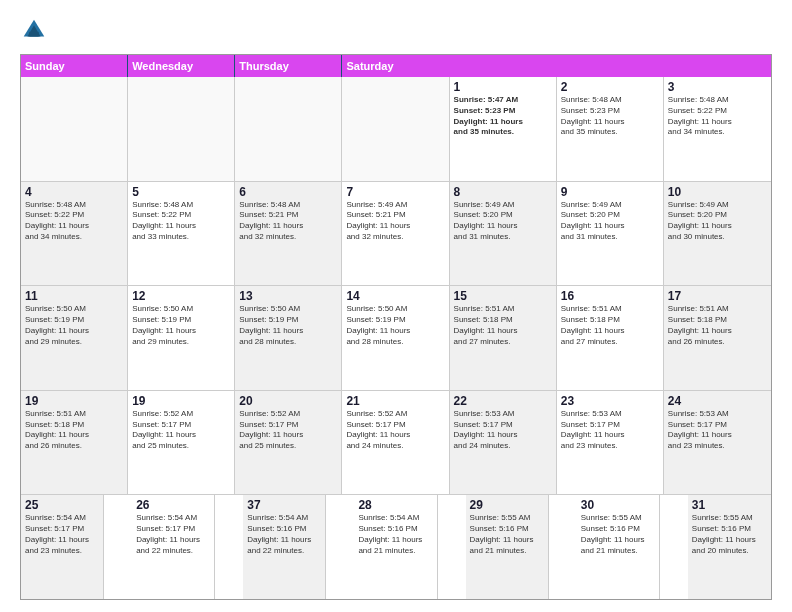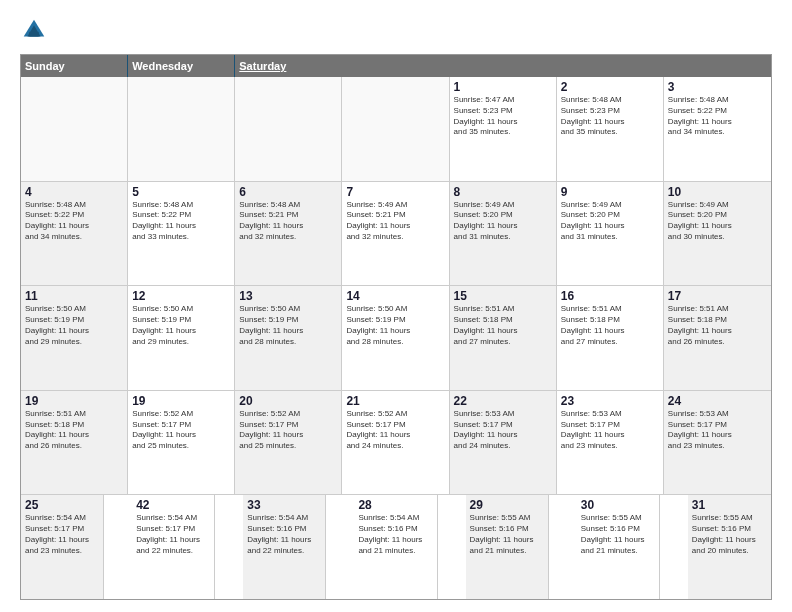--- a/index.html
+++ b/index.html
@@ -49,31 +49,31 @@
       font-weight: bold;
       color: #1a1a2e;
     }
     .subtitle {
       font-size: 14px;
       color: #555;
     }
     .cal-header {
       display: grid;
       grid-template-columns: repeat(7, 1fr);
-      background: #737373;
+      background: #d946ef;
     }
     .cal-header-cell {
       color: #fff;
       font-size: 11px;
       font-weight: bold;
       padding: 5px 4px;
       text-align: left;
       border-right: 1px solid #1a5276;
     }
-    .cal-header-cell:last-child { border-right: none; text-decoration: underline; }
+    .cal-header-cell:last-child { border-right: none; }
     .cal-body {
       flex: 1;
       display: flex;
       flex-direction: column;
     }
     .cal-row {
       flex: 1;
       display: grid;
       grid-template-columns: repeat(7, 1fr);
       border-bottom: 1px solid #ccc;
@@ -129,31 +129,32 @@
     <div class="title-section">
       <div class="month-title"></div>
       <div class="subtitle"></div>
     </div>
   </div>
 
   <div class="outer-border">
     <div class="cal-header">
     <div class="cal-header-cell">Sunday</div>
         <div class="cal-header-cell">Wednesday</div>
+        <div class="cal-header-cell">Thursday</div>
         <div class="cal-header-cell">Saturday</div>
       </div>
     <div class="cal-body">
     <div class="cal-row">
           <div class="cal-cell empty"></div>
           <div class="cal-cell empty"></div>
           <div class="cal-cell empty"></div>
           <div class="cal-cell empty"></div>
           <div class="cal-cell">
             <span class="day-num">1</span>
-            <div class="cell-info" style="white-space: pre-line;">Sunrise: 5:47 AM
+            <div class="cell-info" style="white-space: pre-line; font-weight: bold;">Sunrise: 5:47 AM
 Sunset: 5:23 PM
 Daylight: 11 hours
 and 35 minutes.</div>
           </div>
           <div class="cal-cell">
             <span class="day-num">2</span>
             <div class="cell-info" style="white-space: pre-line;">Sunrise: 5:48 AM
 Sunset: 5:23 PM
 Daylight: 11 hours
 and 35 minutes.</div>
@@ -321,28 +322,28 @@
         </div>
         <div class="cal-row">
           <div class="cal-cell shaded">
             <span class="day-num">25</span>
             <div class="cell-info" style="white-space: pre-line;">Sunrise: 5:54 AM
 Sunset: 5:17 PM
 Daylight: 11 hours
 and 23 minutes.</div>
           </div>
           <div class="cal-cell">
-            <span class="day-num">42</span>
+            <span class="day-num">26</span>
             <div class="cell-info" style="white-space: pre-line;">Sunrise: 5:54 AM
 Sunset: 5:17 PM
 Daylight: 11 hours
 and 22 minutes.</div>
           </div>
           <div class="cal-cell shaded">
-            <span class="day-num">33</span>
+            <span class="day-num">37</span>
             <div class="cell-info" style="white-space: pre-line;">Sunrise: 5:54 AM
 Sunset: 5:16 PM
 Daylight: 11 hours
 and 22 minutes.</div>
           </div>
           <div class="cal-cell">
             <span class="day-num">28</span>
             <div class="cell-info" style="white-space: pre-line;">Sunrise: 5:54 AM
 Sunset: 5:16 PM
 Daylight: 11 hours

